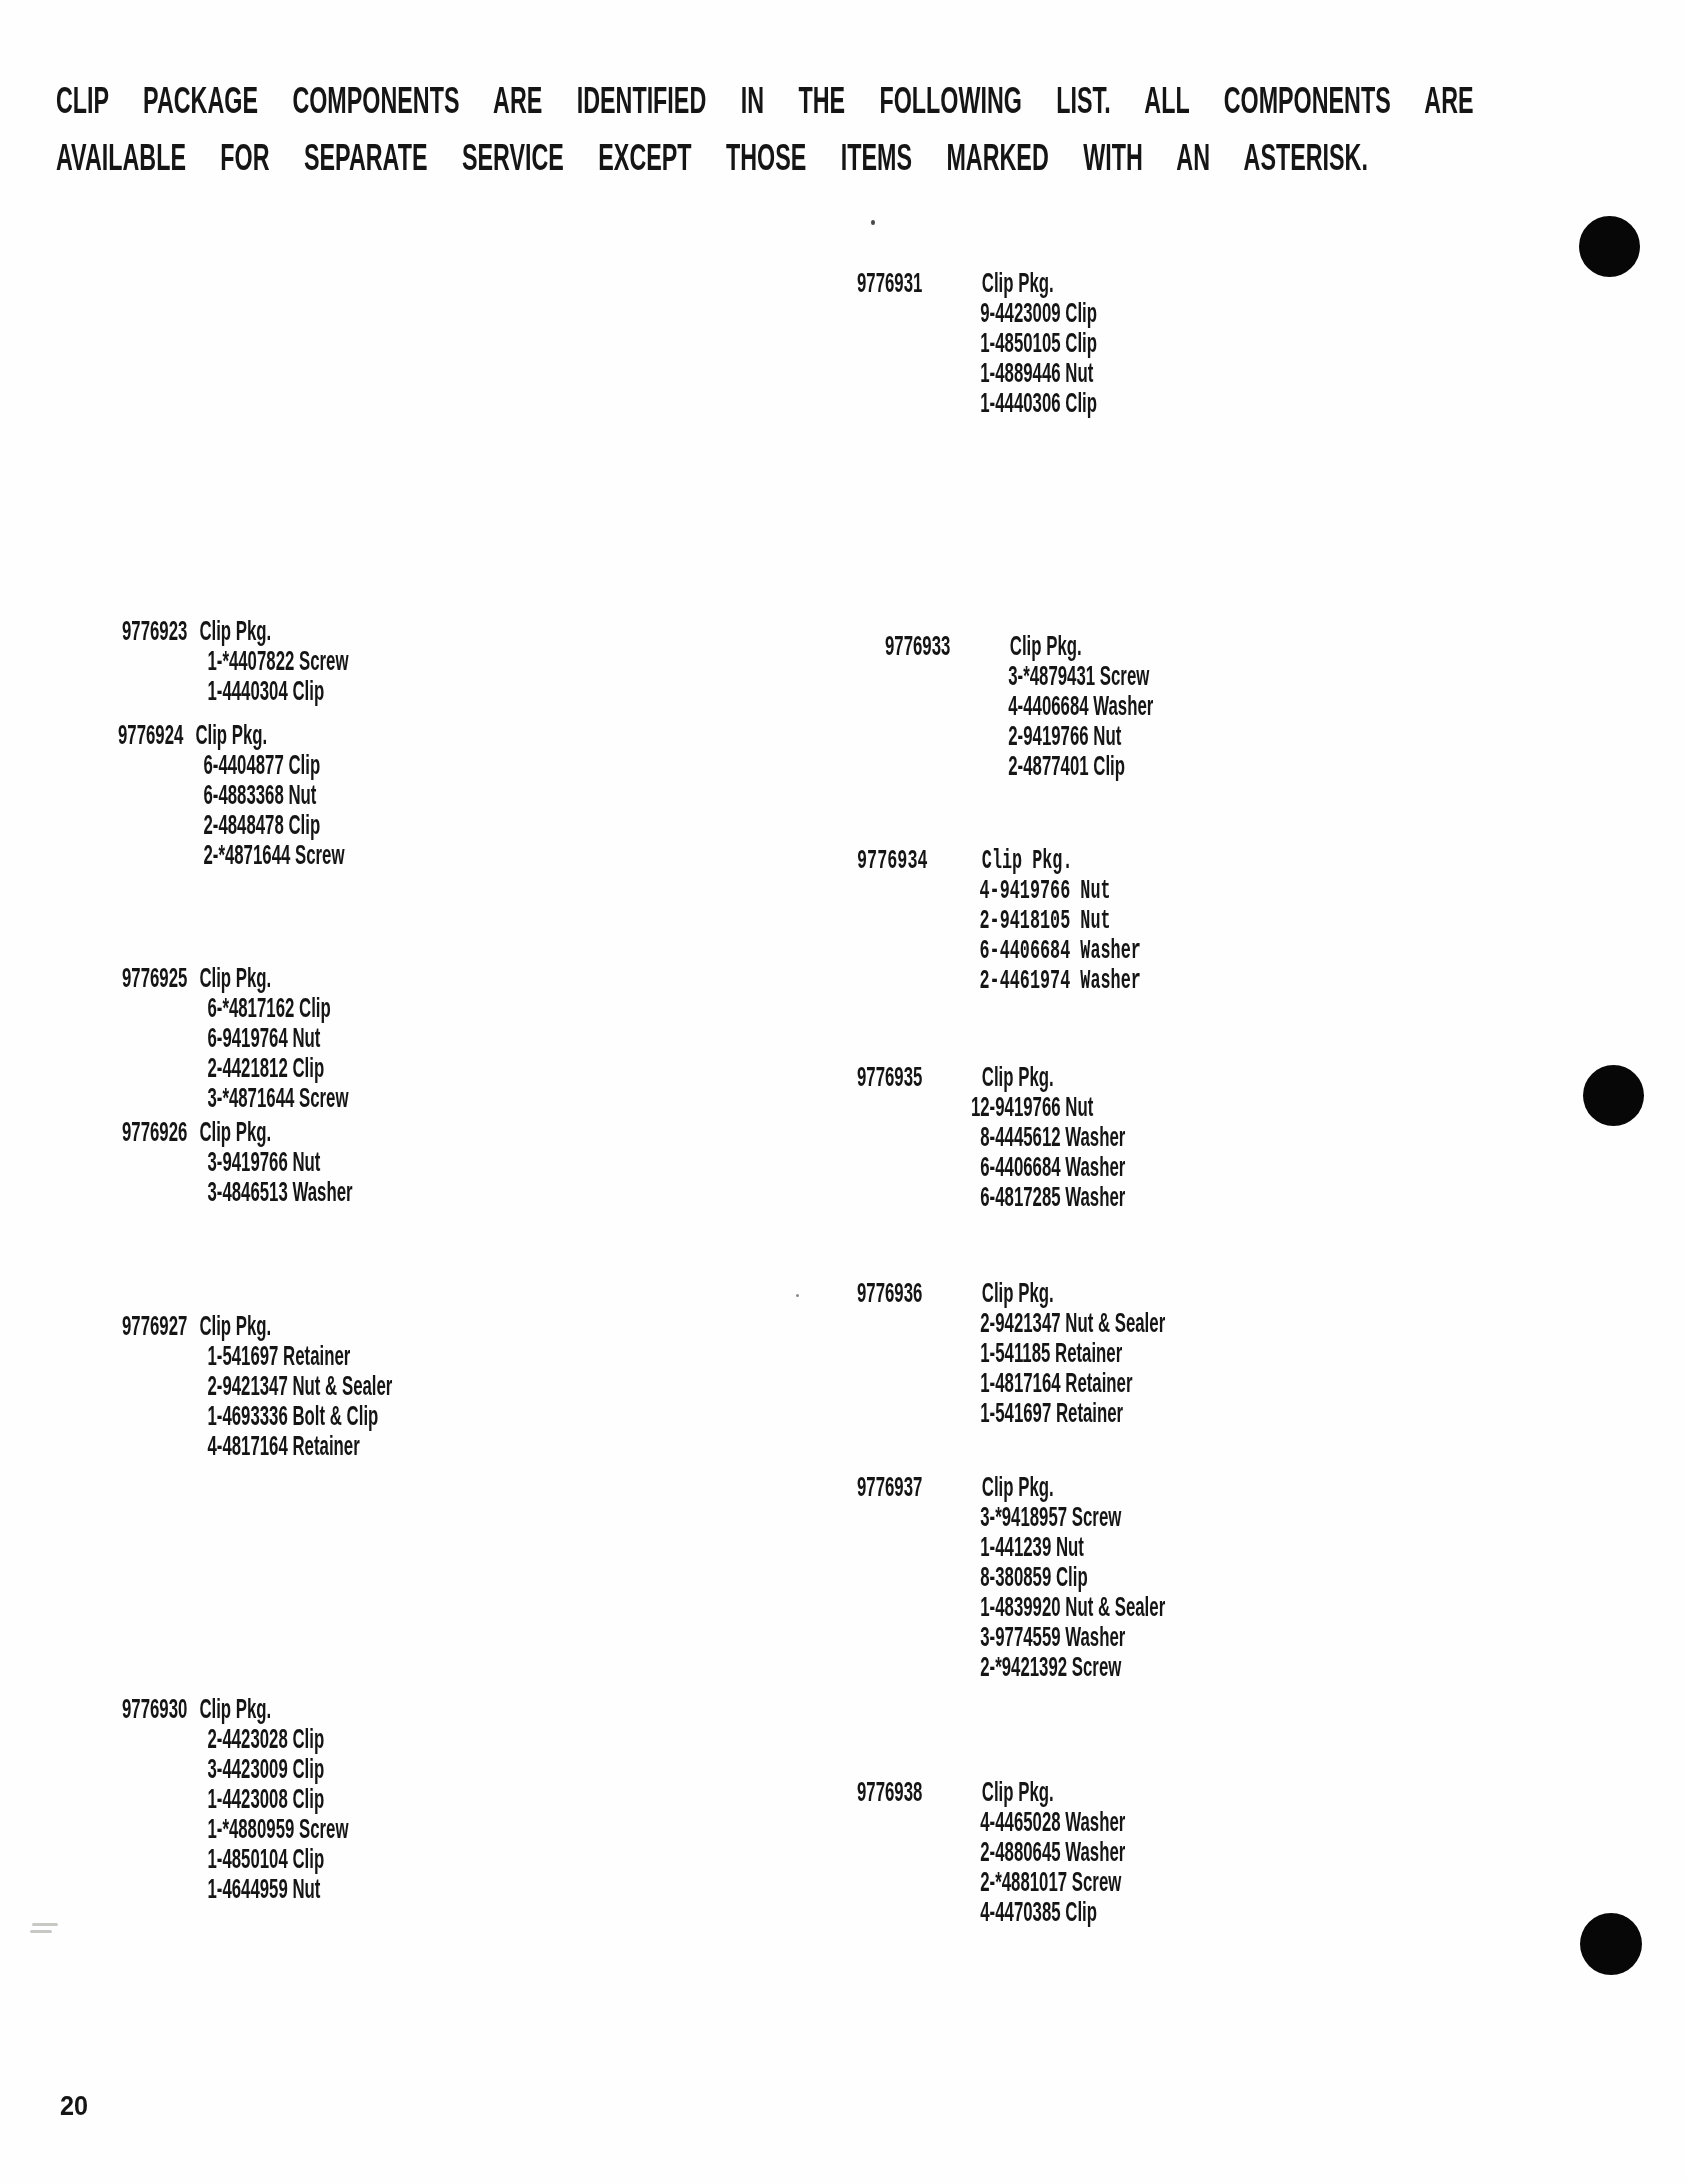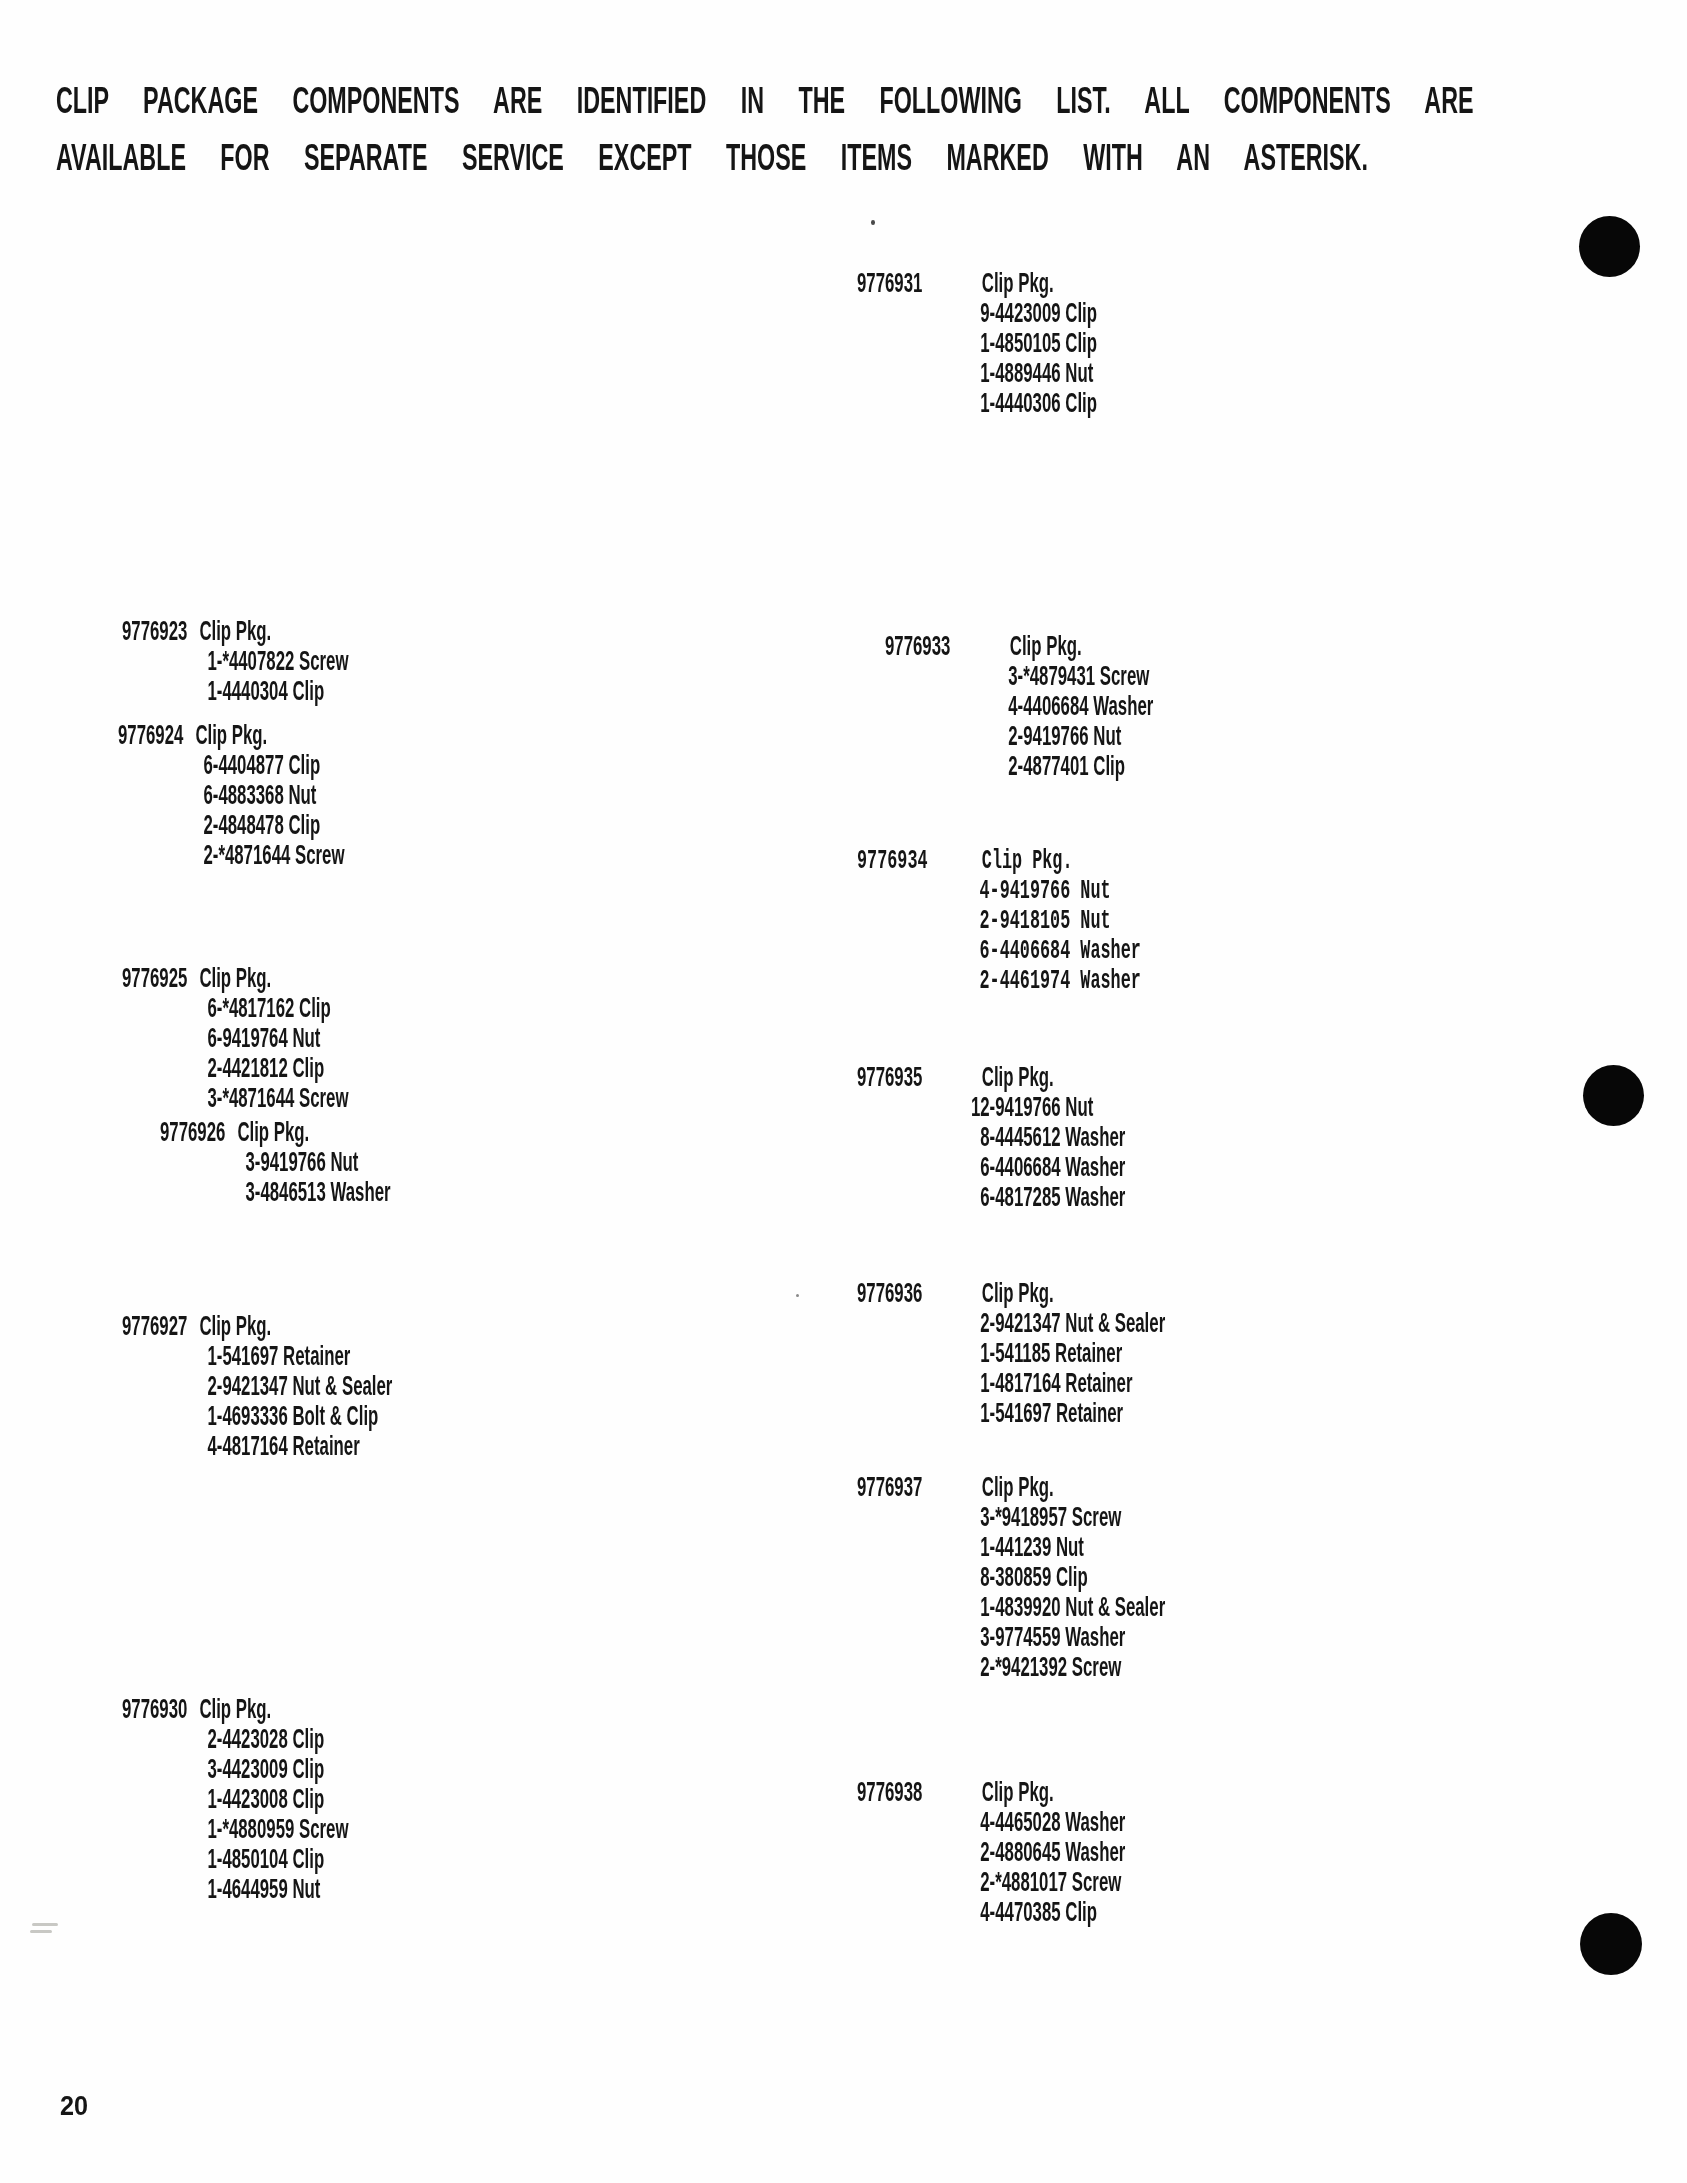--- a/index.html
+++ b/index.html
@@ -76,21 +76,21 @@
       </div>
       <div class="entry" style="left: 122px; top: 963px;">
         <div class="scalewrap">
           <div class="line"><span class="pn" style="width: 129px;">9776925</span><span>Clip Pkg.</span></div>
           <div class="line item" style="padding-left: 123px;"><span class="qty">6</span><span>-*4817162 Clip</span></div>
           <div class="line item" style="padding-left: 123px;"><span class="qty">6</span><span>-9419764 Nut</span></div>
           <div class="line item" style="padding-left: 123px;"><span class="qty">2</span><span>-4421812 Clip</span></div>
           <div class="line item" style="padding-left: 123px;"><span class="qty">3</span><span>-*4871644 Screw</span></div>
         </div>
       </div>
-      <div class="entry" style="left: 122px; top: 1117px; margin-left: 38px;">
+      <div class="entry" style="left: 122px; top: 1117px;">
         <div class="scalewrap">
           <div class="line"><span class="pn" style="width: 129px;">9776926</span><span>Clip Pkg.</span></div>
           <div class="line item" style="padding-left: 123px;"><span class="qty">3</span><span>-9419766 Nut</span></div>
           <div class="line item" style="padding-left: 123px;"><span class="qty">3</span><span>-4846513 Washer</span></div>
         </div>
       </div>
       <div class="entry" style="left: 122px; top: 1311px;">
         <div class="scalewrap">
           <div class="line"><span class="pn" style="width: 129px;">9776927</span><span>Clip Pkg.</span></div>
           <div class="line item" style="padding-left: 123px;"><span class="qty">1</span><span>-541697 Retainer</span></div>

